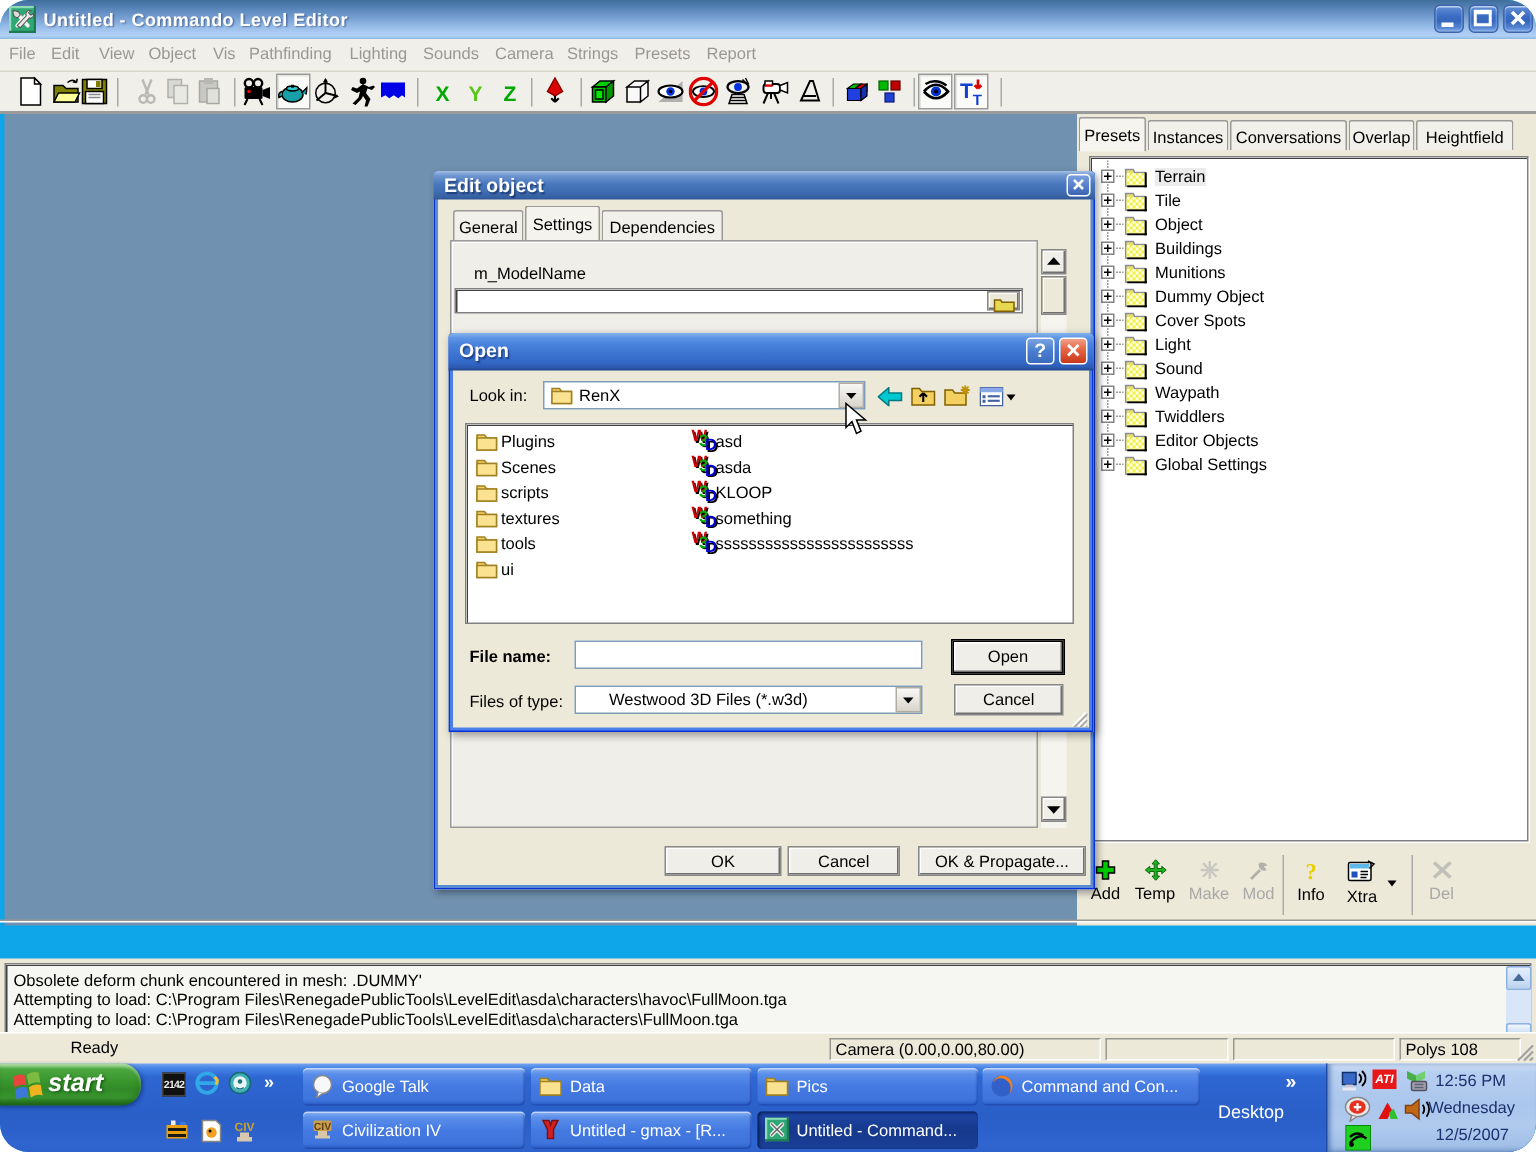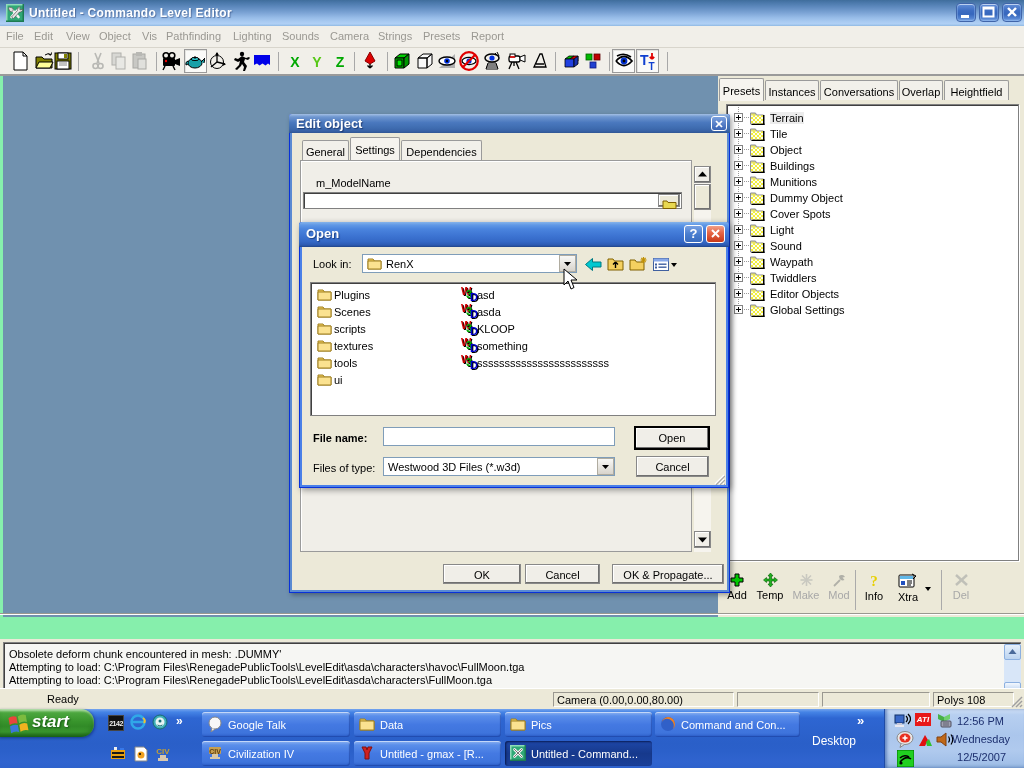--- a/index.html
+++ b/index.html
@@ -1,17 +1,17 @@
 <!DOCTYPE html>
 <html><head>
 <meta charset="utf-8">
 <style>
 * { margin:0; padding:0; box-sizing:border-box; }
 body { width:1024px; height:768px; overflow:hidden; font-family:"Liberation Sans", sans-serif; }
-#screen { position:relative; width:1024px; height:768px; background:#86efac; overflow:hidden; }
+#screen { position:relative; width:1024px; height:768px; background:#0ea5e9; overflow:hidden;border-radius:19px; }
 #titlebar { position:absolute; left:0; top:0; width:1024px; height:26px;
   background:linear-gradient(180deg,#3f6d9b 0%,#4876a8 8%,#5c88bc 25%,#7aa2d4 48%,#97bce8 68%,#aacbf2 84%,#b0d0f5 92%,#8fb8e2 100%); }
 #titlebar .ttext { position:absolute; left:29px; top:6px; color:#fff; font-size:12px; font-weight:bold; letter-spacing:0.3px; text-shadow:1px 1px 1px rgba(20,40,90,0.45); }
 .capbtn { position:absolute; top:3px; width:20px; height:19px; border-radius:4px;
   background:linear-gradient(180deg,#6490d8 0%,#3c6cc2 40%,#3667bd 60%,#5585d2 85%,#84ace8 100%);
   border:1px solid #4065aa; box-shadow:inset 0 1px 0 rgba(255,255,255,0.5), inset 0 0 0 1px rgba(150,190,240,0.4); }
 #menubar { position:absolute; left:0; top:26px; width:1024px; height:22px; background:#f1efe9; border-bottom:1px solid #d8d5cc; }
 #menubar span { position:absolute; top:4px; color:#9a9892; font-size:11px; }
 #toolbar { position:absolute; left:0; top:48px; width:1024px; height:28px; background:#f1efe9; border-bottom:2px solid #9a9a9a; }
 .tbi { position:absolute; top:3px; }
@@ -663,21 +663,21 @@
           <span style="position:absolute;left:-1px;top:-4px;color:#d00000;text-shadow:1px 1px 0 #000;font-size:11px;">W</span>
           <span style="position:absolute;left:4px;top:-1px;color:#00b000;text-shadow:1px 1px 0 #000;font-size:11px;">3</span>
           <span style="position:absolute;left:8px;top:2px;color:#0000d0;text-shadow:1px 1px 0 #000;font-size:11px;">D</span>
         </div>
         <div class="dlbl" style="left:166px;top:74px;">ssssssssssssssssssssssss</div>
       </div>
     <div class="dlbl" style="left:14px;top:210px;font-weight:bold;">File name:</div>
     <div style="position:absolute;left:84px;top:205px;width:232px;height:19px;background:#fff;border:1px solid #7f9db9;"></div>
     <div class="dlbl" style="left:14px;top:240px;">Files of type:</div>
     <div style="position:absolute;left:84px;top:235px;width:232px;height:19px;background:#fff;border:1px solid #7f9db9;">
-      <div class="dlbl" style="left:4px;top:3px;text-align:center;">Westwood 3D Files (*.w3d)</div>
+      <div class="dlbl" style="left:22px;top:3px;text-align:center;">Westwood 3D Files (*.w3d)</div>
       <div style="position:absolute;right:0px;top:0px;width:17px;height:17px;background:linear-gradient(180deg,#f8f8f6,#d8d4cc);border:1px solid #b0aca0;"><svg width="15" height="15" viewBox="0 0 15 15">
             <path d="M7.5 10 l3.5 -4 h-7 z" fill="#000"></path>
           </svg></div>
     </div>
     <div class="btnc" style="left:336px;top:205px;width:74px;height:22px;padding-top:4px;border:1px solid #000;box-shadow:0 0 0 1px #000, inset -1px -1px 0 #707070, inset 1px 1px 0 #fff;">Open</div>
     <div class="btnc" style="left:337px;top:234px;width:73px;height:21px;padding-top:4px;">Cancel</div>
     <svg style="position:absolute;right:4px;bottom:3px;" width="13" height="13" viewBox="0 0 13 13">
         <g stroke="#fff" stroke-width="1.2">
           <line x1="12" y1="3" x2="3" y2="12"></line>
           <line x1="12" y1="7" x2="7" y2="12"></line>

